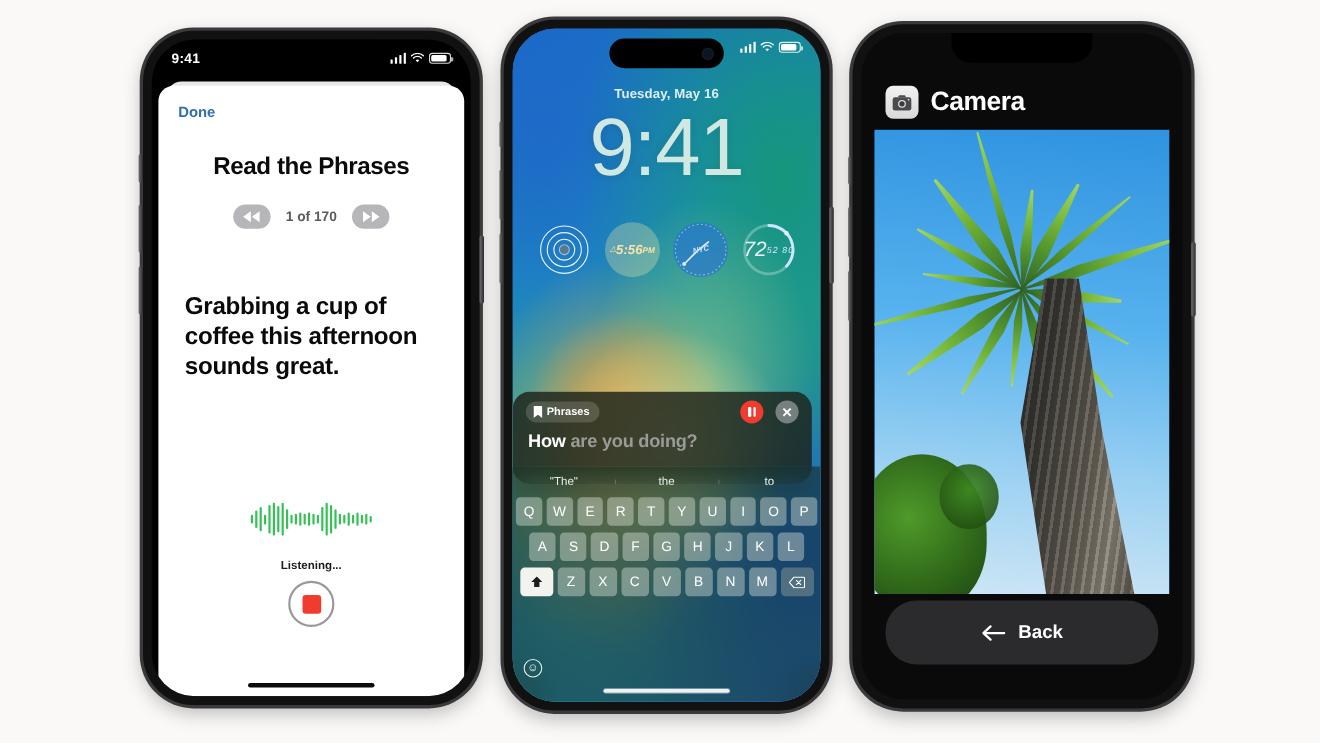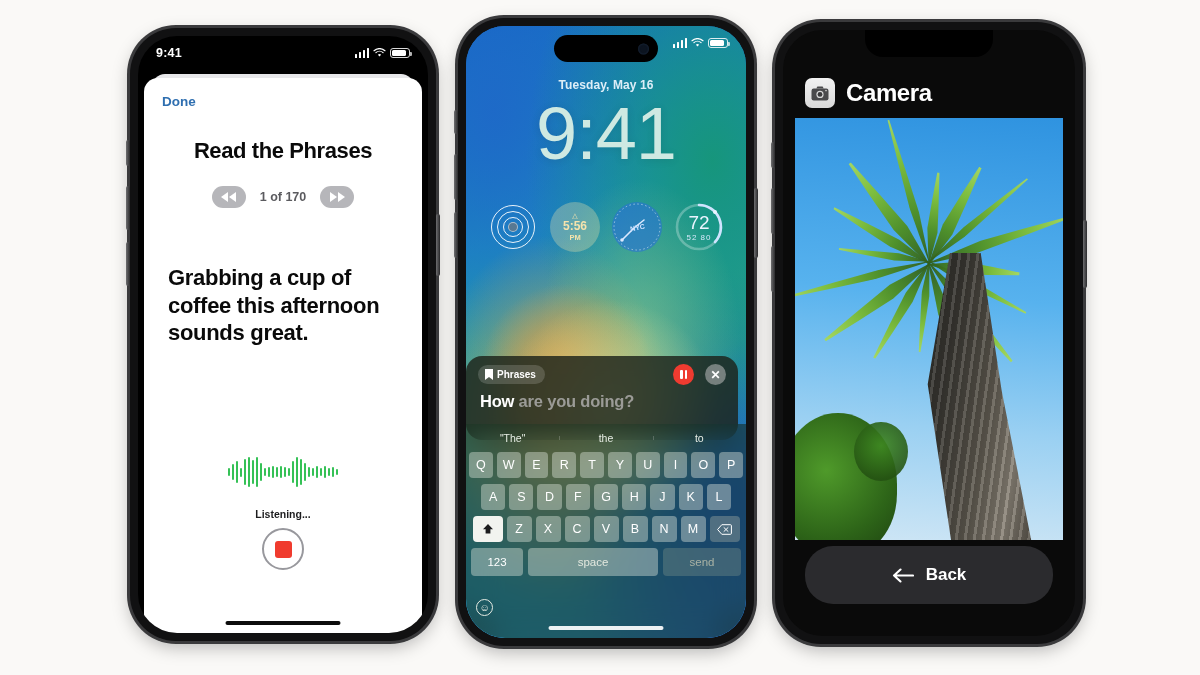--- a/index.html
+++ b/index.html
@@ -99,21 +99,21 @@
         linear-gradient(160deg, #1569c6 0%, #1d8fbf 32%, #2aa58c 58%, #2f7fc4 100%);
   }
   .lock-date { position: absolute; left: 0; right: 0; top: 52px; text-align: center;
                font-size: 12px; font-weight: 600; color: #ddeef7; letter-spacing: .1px; }
   .lock-time { position: absolute; left: 0; right: 0; top: 62px; text-align: center;
                font-size: 74px; font-weight: 300; line-height: 1.25; color: #cfe9e2;
                letter-spacing: -1px; text-shadow: 0 1px 8px rgba(0,0,0,.1); }
   .widgets { position: absolute; left: 22px; right: 22px; top: 176px;
              display: flex; justify-content: space-between; align-items: center; }
   .w { width: 50px; height: 50px; border-radius: 50%; display: flex;
-       flex-direction: column; align-items: center; justify-content: center; }
+       flex-direction: row; align-items: center; justify-content: center; font-style: italic; }
   .w-rings { position: relative; }
   .w-rings span { position: absolute; border: 1.6px solid rgba(255,255,255,.9); border-radius: 50%; }
   .w-sun { background: rgba(255,236,170,.30); color: #f5e3ad; }
   .w-sun .t { font-size: 12px; font-weight: 600; line-height: 1; }
   .w-sun .s { font-size: 7.5px; font-weight: 600; margin-top: 1px; }
   .w-sun .ic { font-size: 7px; line-height: 1; margin-bottom: 1px; }
   .w-stock { background: rgba(40,110,220,.55); position: relative; overflow: hidden; }
   .w-stock .lbl { font-size: 7px; font-weight: 700; color: #cfe2ff; transform: rotate(-12deg); }
   .w-stock svg { position: absolute; inset: 0; }
   .w-temp { position: relative; }
@@ -429,25 +429,20 @@
               <div class="key">B</div>
               <div class="key">N</div>
               <div class="key">M</div>
               <div class="key wide bs">
               <svg width="15" height="11" viewBox="0 0 15 11">
                 <path d="M4.8 0.7h8.6a1 1 0 0 1 1 1v7.6a1 1 0 0 1-1 1H4.8L0.6 5.5z" fill="none" stroke="#fff" stroke-width="1"></path>
                 <path d="M7 3.6 11 7.4M11 3.6 7 7.4" stroke="#fff" stroke-width="1" stroke-linecap="round"></path>
               </svg>
             </div>
           </div>
-          <div class="kb-row bottom">
-            <div class="key num">123</div>
-            <div class="key space">space</div>
-            <div class="key send">send</div>
-          </div>
         </div>
         <div class="kb-emoji">☺</div>
       </div>
       <div class="home-indicator light"></div>
     </div>
   </div>
 
   <div class="phone" id="phone3">
     <div class="sidebtn left" style="top:120px;height:26px"></div>
     <div class="sidebtn left" style="top:166px;height:46px"></div>

